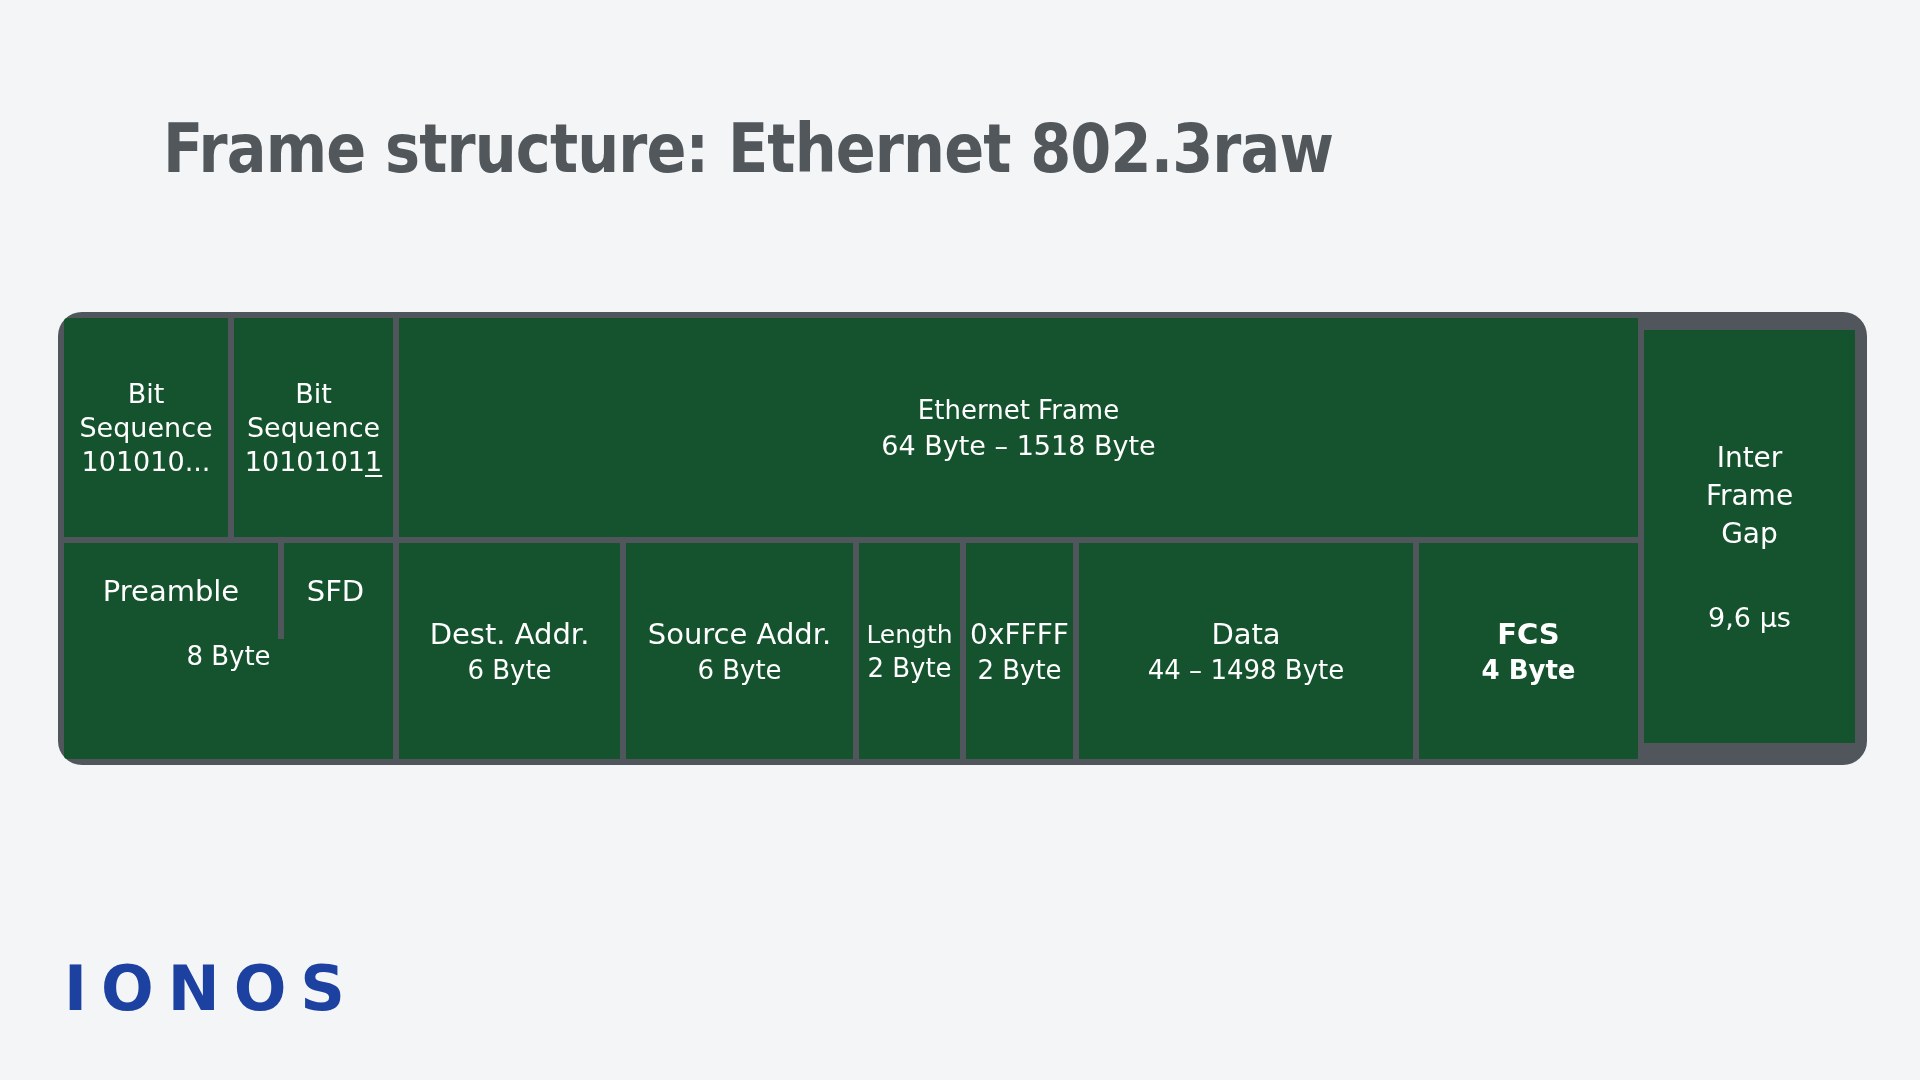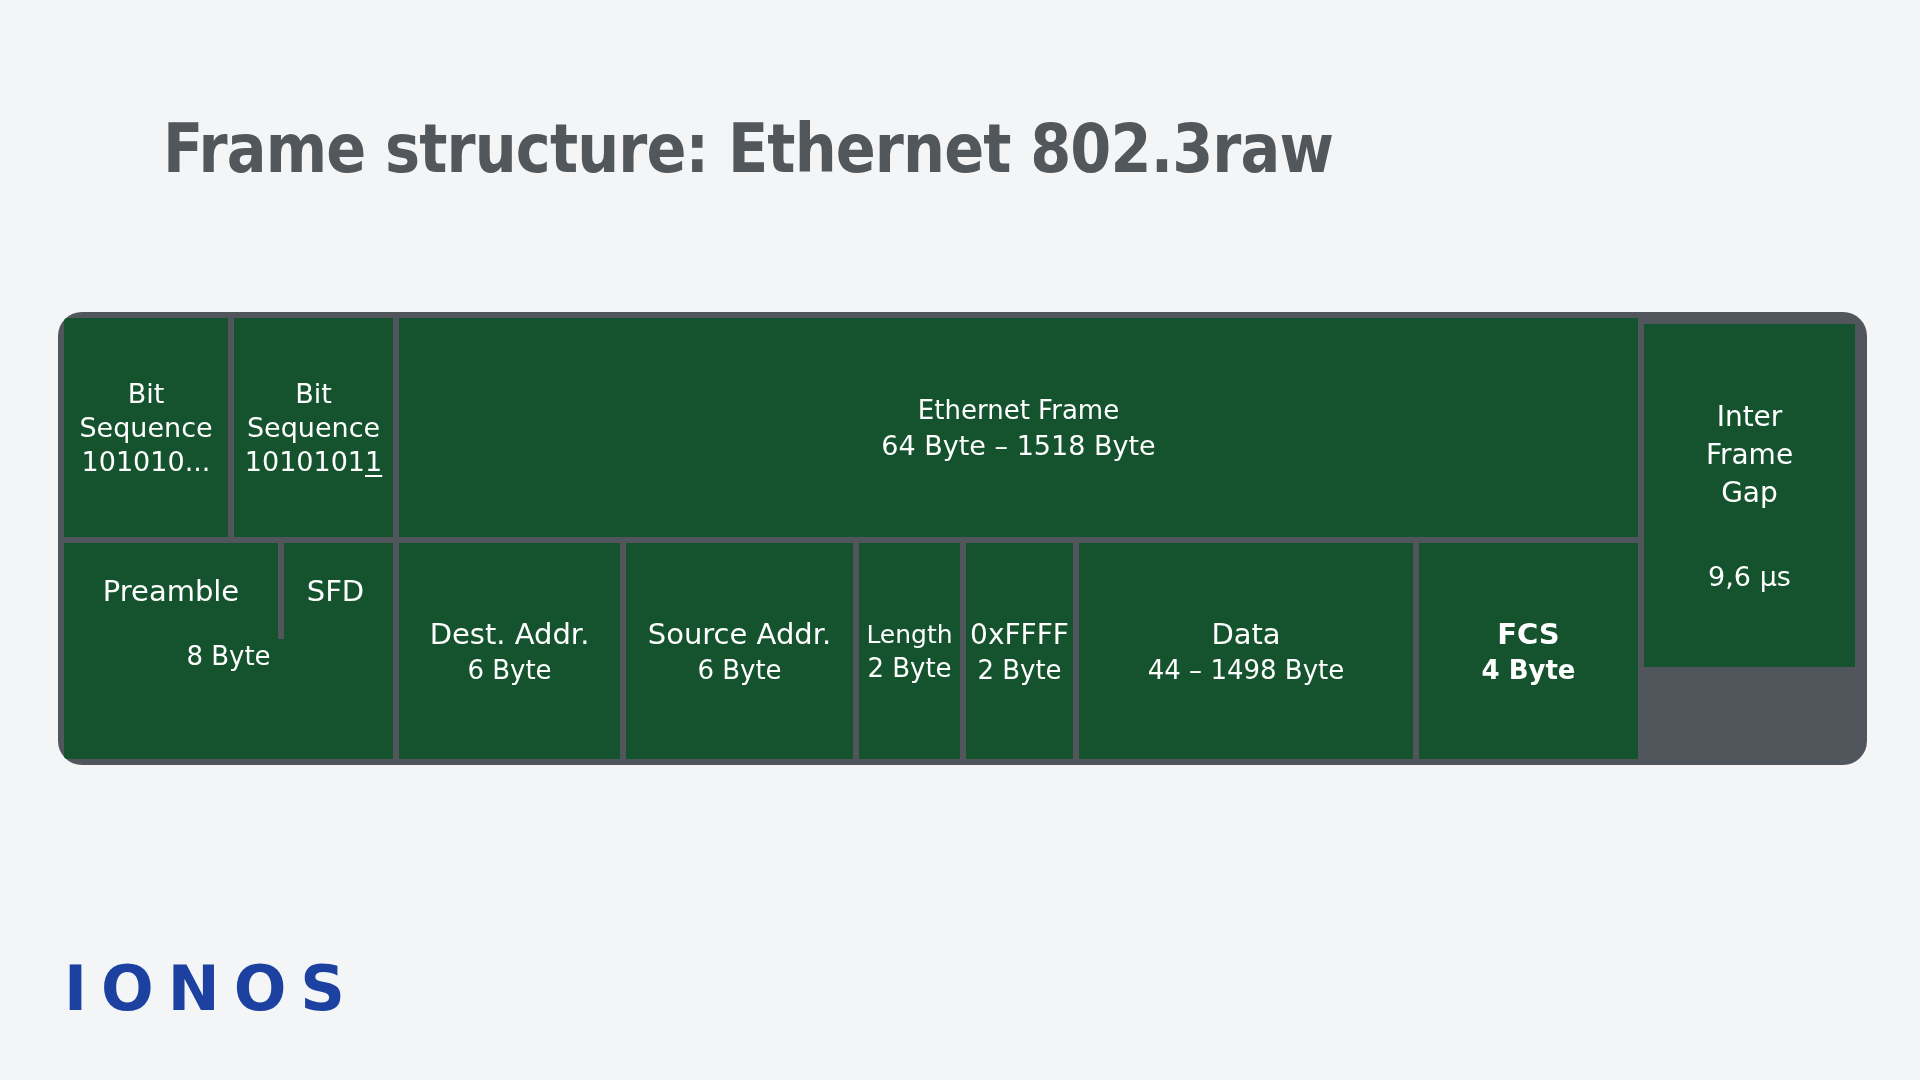--- a/index.html
+++ b/index.html
@@ -29,21 +29,21 @@
   .bitln { font-size:27px; line-height:34px; }
 
   
   .c-bit1 { left:6px;    top:6px; width:164px;  height:219px; }
   .c-bit2 { left:176px;  top:6px; width:159px;  height:219px; }
   .c-eth  { left:341px;  top:6px; width:1239px; height:219px; }
   .c-eth .lbl { font-size:26px; }
   .c-eth .val { font-size:27px; }
 
   
-  .c-ifg  { left:1586px; top:12px; width:211px;  height:343px; }
+  .c-ifg  { left:1586px; top:18px; width:211px;  height:413px; }
   .c-ifg .bitln { font-size:28px; line-height:38px; }
   .c-ifg .val   { margin-top:48px; font-size:27px; }
 
   
   .c-pre  { left:6px;    top:231px; width:329px; height:216px; justify-content:flex-start; }
   .c-dest { left:341px;  top:231px; width:221px; height:216px; }
   .c-src  { left:568px;  top:231px; width:227px; height:216px;align-items:center; }
   .c-len  { left:801px;  top:231px; width:101px; height:216px; }
   .c-len .lbl { font-size:25px; line-height:33px; }
   .c-fff  { left:908px;  top:231px; width:107px; height:216px; }

